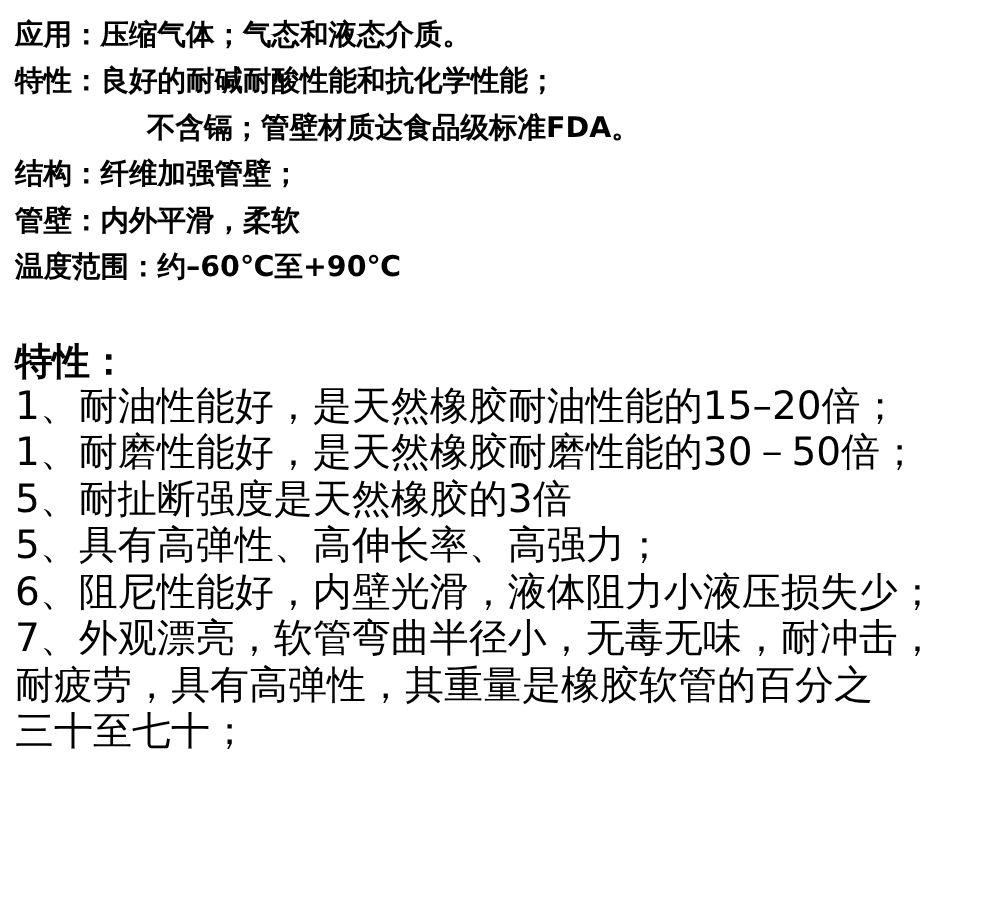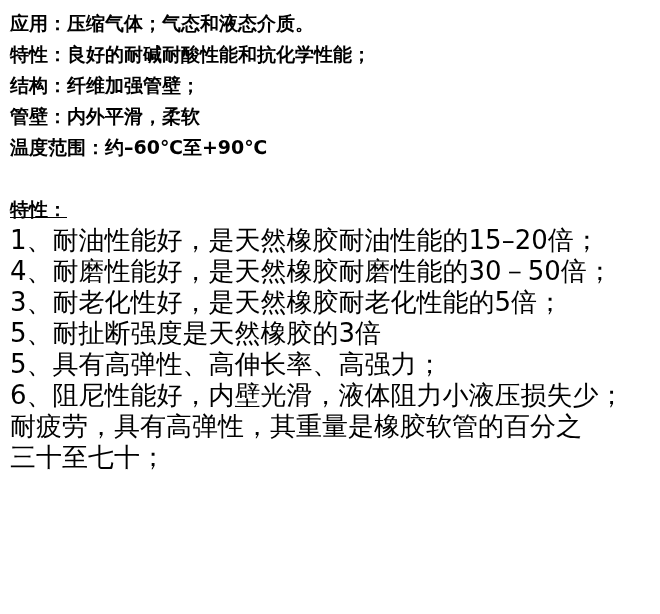--- a/index.html
+++ b/index.html
@@ -30,53 +30,53 @@
     white-space: pre;
     letter-spacing: 0px;
   }
   .line.indent {
     padding-left: 88px;
   }
   .gap {
     height: 31px;
   }
   .features-heading {
-    font-size: 19px;
+    font-size: 25px;
     line-height: 31px;
     font-weight: bold;
-    text-decoration: underline;
   }
   .feature-item {
     font-size: 26px;
     line-height: 31px;
     font-weight: normal;
     white-space: pre;
   }
 </style>
 </head>
 <body>
 
 <div class="page">
 
   <div class="spec-block">
     <div class="line">应用：压缩气体；气态和液态介质。</div>
     <div class="line">特性：良好的耐碱耐酸性能和抗化学性能；</div>
+    <div class="line indent">不含镉；管壁材质达食品级标准FDA。</div>
     <div class="line">结构：纤维加强管壁；</div>
     <div class="line">管壁：内外平滑，柔软</div>
     <div class="line">温度范围：约–60℃至+90℃</div>
   </div>
 
   <div class="gap"></div>
 
   <div class="features-heading">特性：</div>
 
   <div class="features-block">
     <div class="feature-item">1、耐油性能好，是天然橡胶耐油性能的15–20倍；</div>
-    <div class="feature-item">4、耐磨性能好，是天然橡胶耐磨性能的30－50倍；</div>
-    <div class="feature-item">3、耐老化性好，是天然橡胶耐老化性能的5倍；</div>
+    <div class="feature-item">1、耐磨性能好，是天然橡胶耐磨性能的30－50倍；</div>
     <div class="feature-item">5、耐扯断强度是天然橡胶的3倍</div>
     <div class="feature-item">5、具有高弹性、高伸长率、高强力；</div>
     <div class="feature-item">6、阻尼性能好，内壁光滑，液体阻力小液压损失少；</div>
+    <div class="feature-item">7、外观漂亮，软管弯曲半径小，无毒无味，耐冲击，</div>
     <div class="feature-item indent2">耐疲劳，具有高弹性，其重量是橡胶软管的百分之</div>
     <div class="feature-item indent2">三十至七十；</div>
   </div>
 
 </div>
 
 </body></html>

